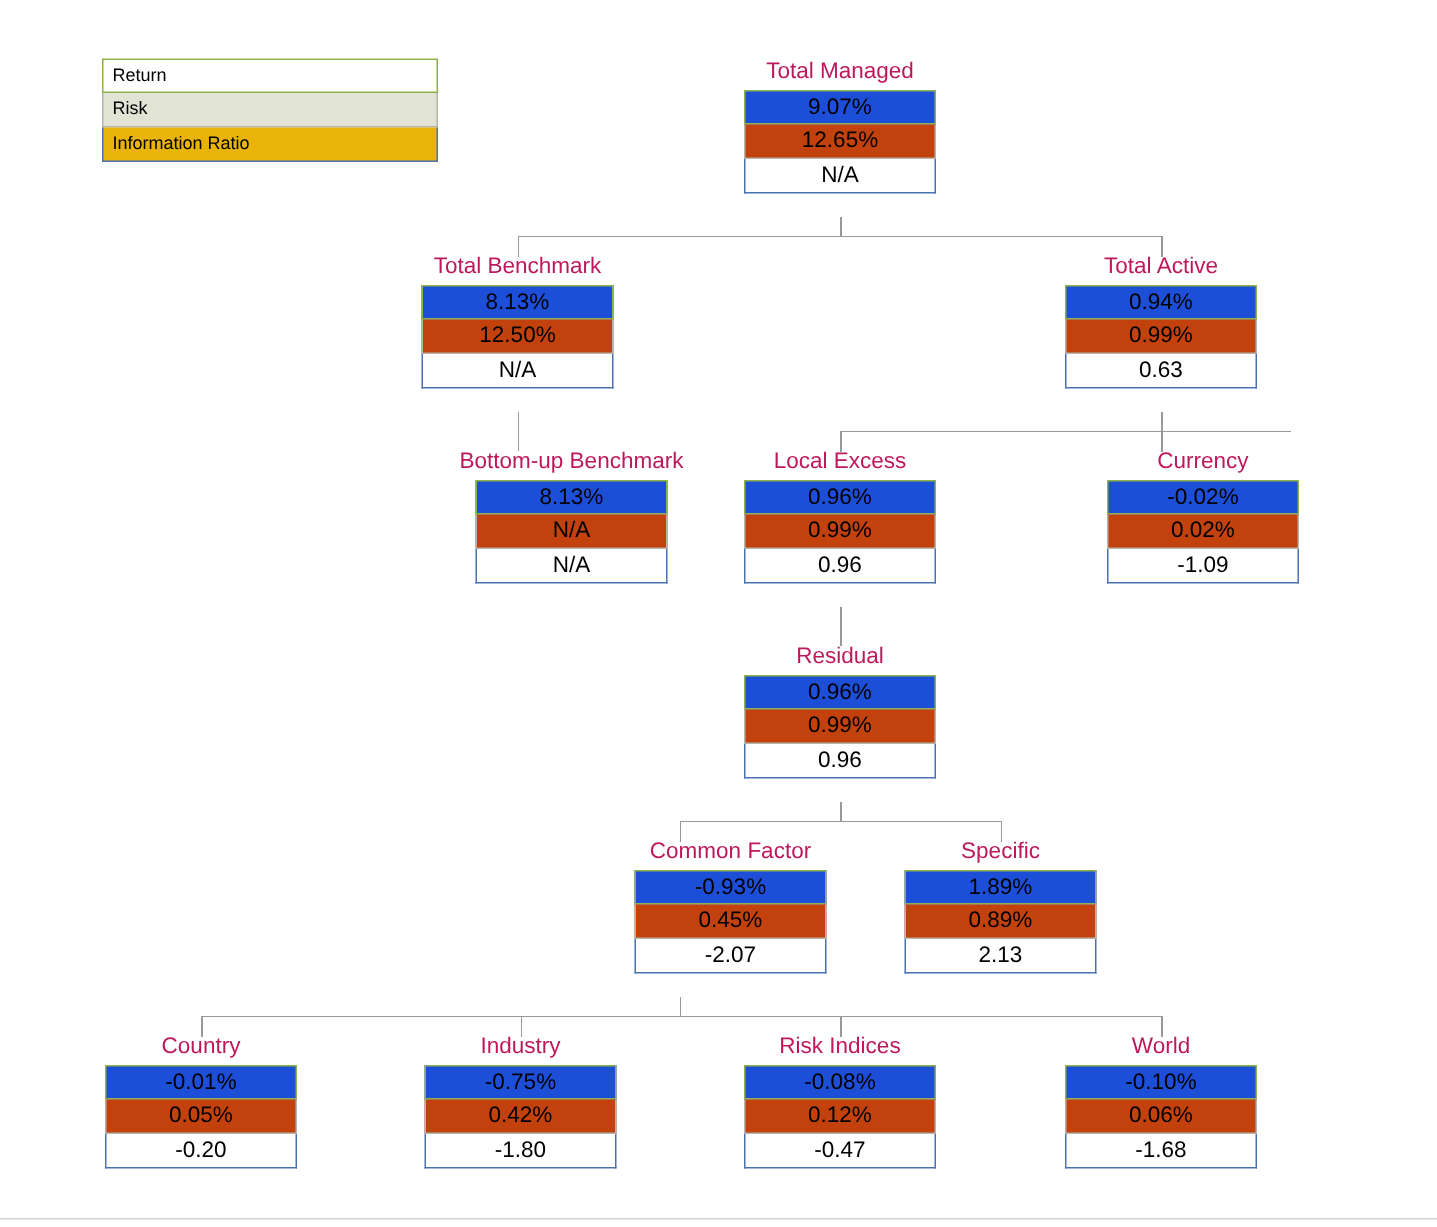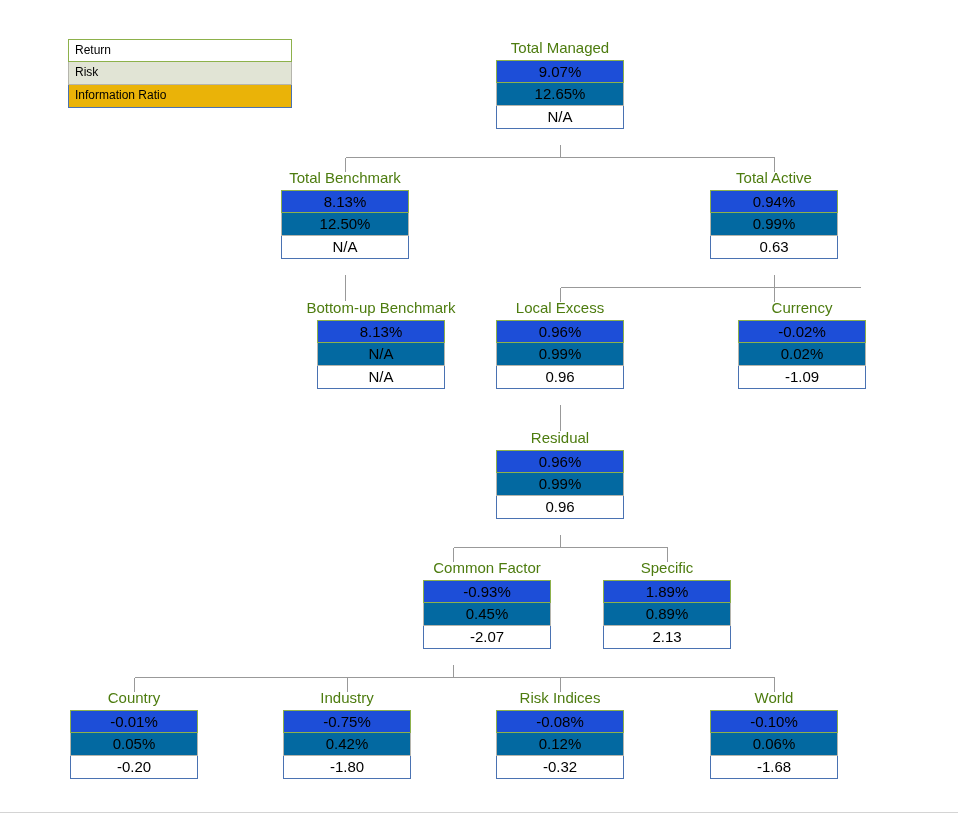--- a/index.html
+++ b/index.html
@@ -66,42 +66,42 @@
   .node {
     position: absolute;
     width: 128px;
   }
   .node-label {
     text-align: center;
     font-size: 15px;
     line-height: 17px;
     height: 21px;
     white-space: nowrap;
-    color: #4d7c0f;
+    color: #be185d;
   }
   .node-label.wide {
     width: 200px;
     margin-left: -36px;
   }
   .cell {
     box-sizing: border-box;
     height: 23px;
     line-height: 21px;
     text-align: center;
     font-size: 15px;
     white-space: nowrap;
   }
   .cell.ret {
     border: 1px solid #8db14b;
     background: #1d4ed8;
   }
   .cell.rsk {
     border: 1px solid #b5b5ad;
     border-top: none;
-    background: #0369a1;
+    background: #c2410c;
   }
   .cell.ir {
     border: 1px solid #4a72b2;
     border-top: none;
     background: #ffffff;
   }
 
   
   #footer-rule {
     position: absolute;
@@ -228,21 +228,21 @@
     <div class="node-label">Industry</div>
     <div class="cell ret">-0.75%</div>
     <div class="cell rsk">0.42%</div>
     <div class="cell ir">-1.80</div>
   </div>
 
   <div class="node" style="left:496px; top:689px;">
     <div class="node-label">Risk Indices</div>
     <div class="cell ret">-0.08%</div>
     <div class="cell rsk">0.12%</div>
-    <div class="cell ir">-0.32</div>
+    <div class="cell ir">-0.47</div>
   </div>
 
   <div class="node" style="left:710px; top:689px;">
     <div class="node-label">World</div>
     <div class="cell ret">-0.10%</div>
     <div class="cell rsk">0.06%</div>
     <div class="cell ir">-1.68</div>
   </div>
 
   <div id="footer-rule"></div>

